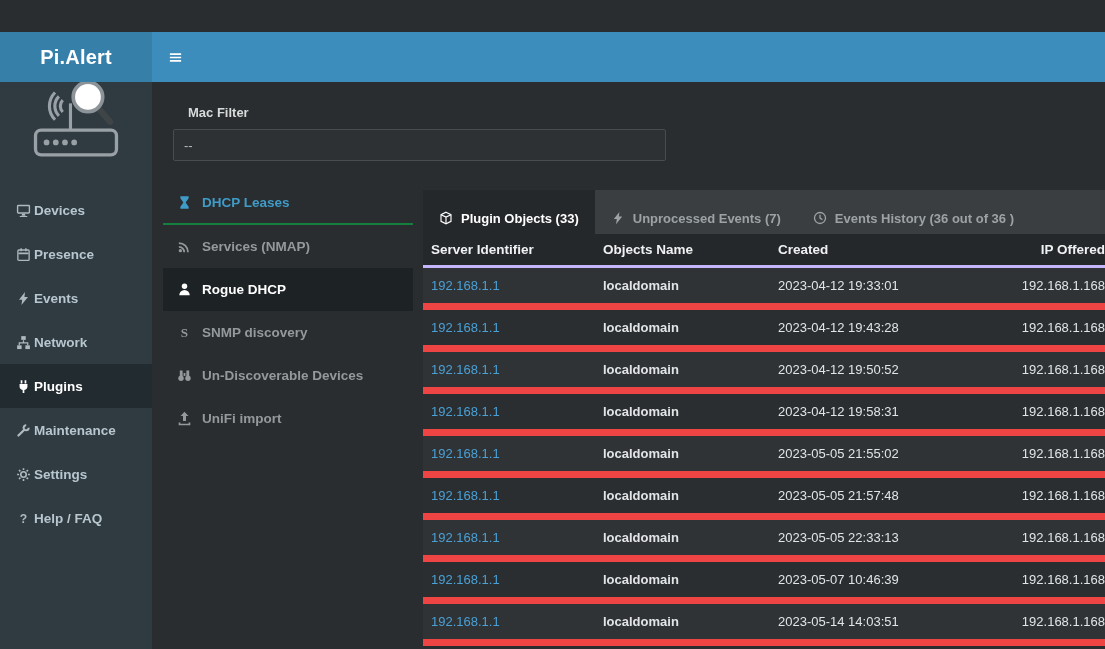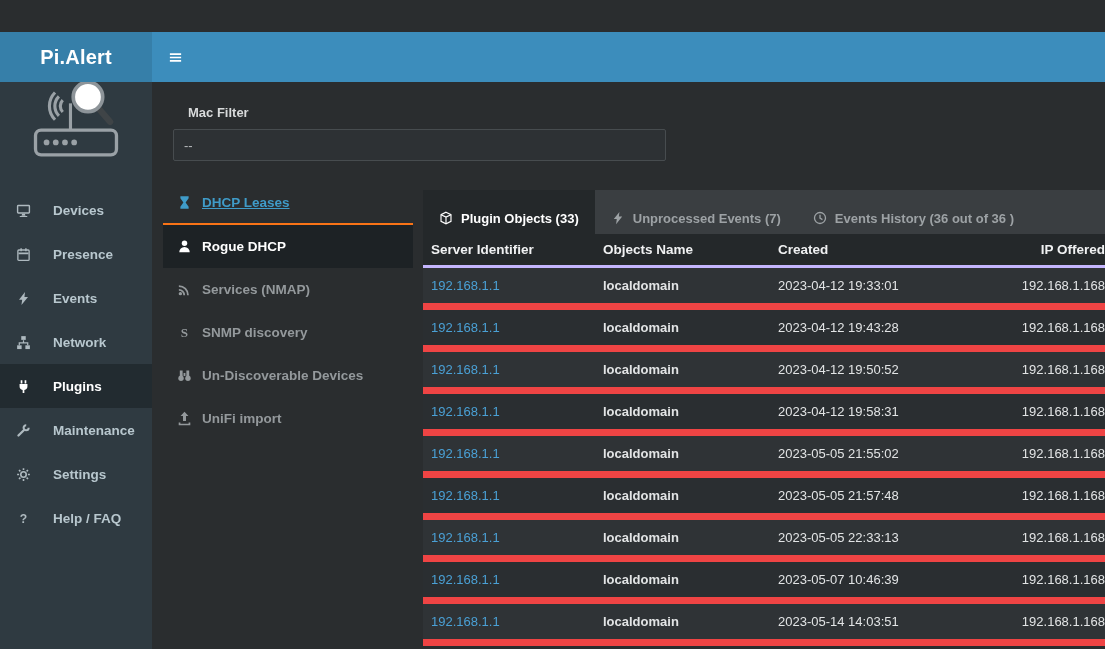--- a/index.html
+++ b/index.html
@@ -17,21 +17,21 @@
   
   .topbar { position: absolute; top: 0; left: 0; right: 0; height: 50px; background: #3c8dbc; display: flex; z-index: 5; margin-top: 32px; }
   .brand { width: 152px; height: 50px; background: #367fa9; color: #fff; font-size: 20px; font-weight: 700;
            display: flex; align-items: center; justify-content: center; cursor: pointer; letter-spacing: .2px; }
   .menu-btn { width: 46px; height: 50px; display: flex; align-items: center; justify-content: center;
               color: #fff; font-size: 15px; cursor: pointer; }
 
   
   .sidebar { position: absolute; top: 50px; bottom: 0; left: 0; width: 152px; background: #2f3a41; }
   .logo-area { height: 138px; display: flex; align-items: center; justify-content: center; }
-  .nav-item { height: 44px; display: flex; align-items: center; gap: 21px; padding: 0 14px;
+  .nav-item { height: 44px; display: flex; align-items: center; gap: 2px; padding: 0 14px;
               color: #b8c7ce; font-size: 13.5px; font-weight: 700; cursor: pointer; }
   .nav-item .icon { font-size: 15px; width: 18px; justify-content: center; color: #aeb9bf; }
   .nav-item.active { background: #222b30; color: #fff; }
   .nav-item.active .icon { color: #fff; }
 
   
   .main { position: absolute; top: 50px; left: 152px; right: 0; bottom: 0; background: #2a2d2f; }
 
   .page-title { position: absolute; left: 22px; top: 5px; display: flex; align-items: flex-start; gap: 10px; }
   .page-title .icon { font-size: 19px; color: #ccd0d2; margin-top: 6px; }
@@ -41,21 +41,21 @@
   .mac-filter-label { position: absolute; left: 36px; top: 55px; font-size: 13px; font-weight: 700; color: #d8dadb; }
   .mac-filter-input { position: absolute; left: 21px; top: 79px; width: 493px; height: 32px;
                       background: #2d3134; border: 1px solid #474c4f; border-radius: 2px;
                       color: #b9bcbe; font-size: 13px; padding: 0 10px; font-family: inherit; outline: none; }
 
   
   .plugin-list { position: absolute; left: 11px; top: 132px; width: 250px; }
   .plugin-item { height: 43px; display: flex; align-items: center; gap: 9px; padding: 0 12px;
                  font-size: 13.5px; font-weight: 700; color: #94999c; cursor: pointer; }
   .plugin-item .icon { font-size: 15px; width: 18px; justify-content: center; }
-  .plugin-item.link { color: #3f9bc8; border-bottom: 2px solid #f97316; text-decoration: underline; }
+  .plugin-item.link { color: #3f9bc8; border-bottom: 2px solid #15803d; }
   .plugin-item.selected { background: #1d2225; color: #fff; }
 
   
   .tab-bar { position: absolute; left: 271px; right: 0; top: 140px; height: 56px; background: #3a3e41; display: flex; }
   .tab { display: flex; align-items: center; gap: 8px; padding: 0 16px; font-size: 13px; font-weight: 700;
          color: #9da2a5; cursor: pointer; white-space: nowrap; }
   .tab .icon { font-size: 14px; }
   .tab.active { background: #24282a; color: #fff; }
 
   
@@ -196,37 +196,37 @@
 
   <div class="plugin-list">
       <div class="plugin-item link">
         <span class="icon">
           <svg viewBox="0 0 16 16">
             <path fill="currentColor" d="M3.6 1.4h8.8v2.1L9.2 8l3.2 4.5v2.1H3.6v-2.1L6.8 8 3.6 3.5z"></path>
           </svg>
         </span>
         <span>DHCP Leases</span>
       </div>
+      <div class="plugin-item">
+        <span class="icon">
+          <svg viewBox="0 0 16 16">
+            <circle cx="3.6" cy="12.4" r="1.8" fill="currentColor"></circle>
+            <path fill="none" stroke="currentColor" stroke-width="1.9" d="M2 8.3A5.7 5.7 0 0 1 7.7 14M2 4.3A9.7 9.7 0 0 1 11.7 14"></path>
+          </svg>
+        </span>
+        <span>Services (NMAP)</span>
+      </div>
       <div class="plugin-item selected">
         <span class="icon">
           <svg viewBox="0 0 16 16">
             <circle cx="8" cy="4.6" r="2.9" fill="currentColor"></circle>
             <path fill="currentColor" d="M2.4 14.2a5.6 5.6 0 0 1 11.2 0z"></path>
           </svg>
         </span>
         <span>Rogue DHCP</span>
-      </div>
-      <div class="plugin-item">
-        <span class="icon">
-          <svg viewBox="0 0 16 16">
-            <circle cx="3.6" cy="12.4" r="1.8" fill="currentColor"></circle>
-            <path fill="none" stroke="currentColor" stroke-width="1.9" d="M2 8.3A5.7 5.7 0 0 1 7.7 14M2 4.3A9.7 9.7 0 0 1 11.7 14"></path>
-          </svg>
-        </span>
-        <span>Services (NMAP)</span>
       </div>
       <div class="plugin-item">
         <span class="icon">
           <svg viewBox="0 0 16 16">
             <text x="8" y="12.8" text-anchor="middle" font-size="14" font-weight="bold" fill="currentColor" font-family="Liberation Serif, serif">S</text>
           </svg>
         </span>
         <span>SNMP discovery</span>
       </div>
       <div class="plugin-item">

